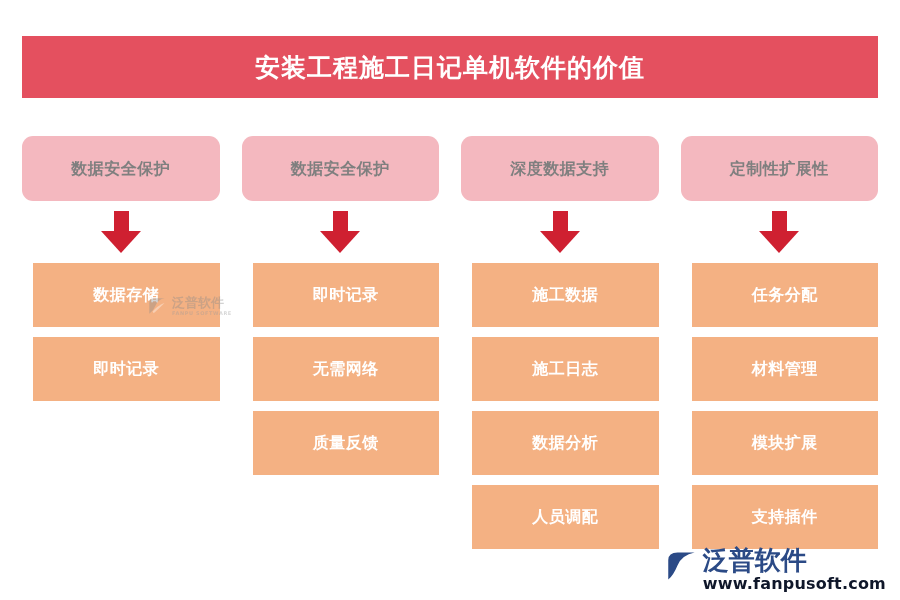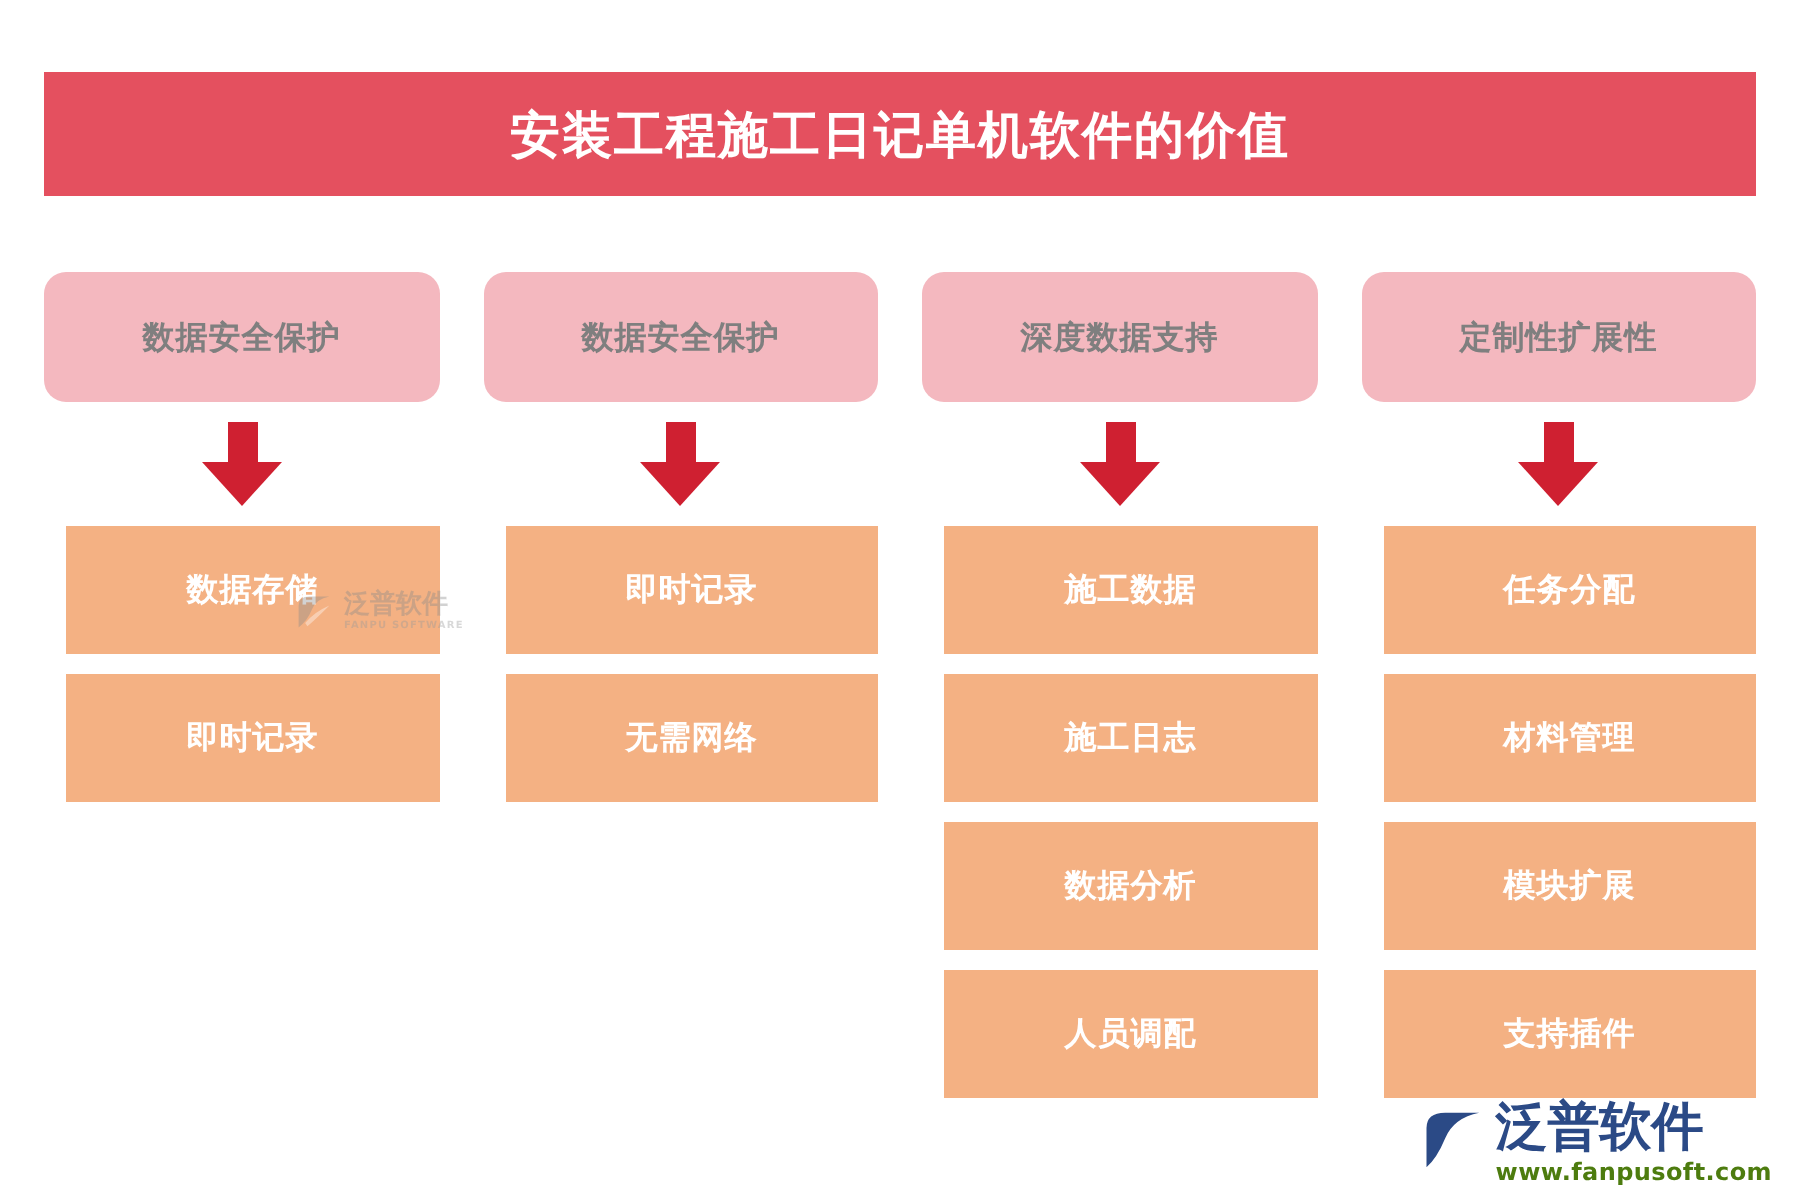--- a/index.html
+++ b/index.html
@@ -186,23 +186,23 @@
     flex-direction: column;
     line-height: 1;
   }
   .brand-cn {
     font-size: 26px;
     font-weight: bold;
     color: #2b4a86;
     letter-spacing: 0px;
   }
   .brand-url {
-    font-size: 12px;
-    font-weight: bold;
-    color: #4d7c0f;
+    font-size: 16px;
+    font-weight: bold;
+    color: #0f172a;
     letter-spacing: 0.2px;
     margin-top: 3px;
   }
 </style>
 </head>
 <body>
 
 <div class="page">
 
   <div class="title-bar">
@@ -240,20 +240,23 @@
           <div class="stem"></div>
           <div class="head"></div>
         </div>
       </div>
       <div class="items">
         <div class="item-card">
           <span class="item-label">即时记录</span>
         </div>
         <div class="item-card">
           <span class="item-label">无需网络</span>
+        </div>
+        <div class="item-card">
+          <span class="item-label">质量反馈</span>
         </div>
       </div>
     </div>
 
     <div class="column">
       <div class="head-card">
         <span class="head-label">深度数据支持</span>
       </div>
       <div class="arrow-wrap">
         <div class="arrow">

